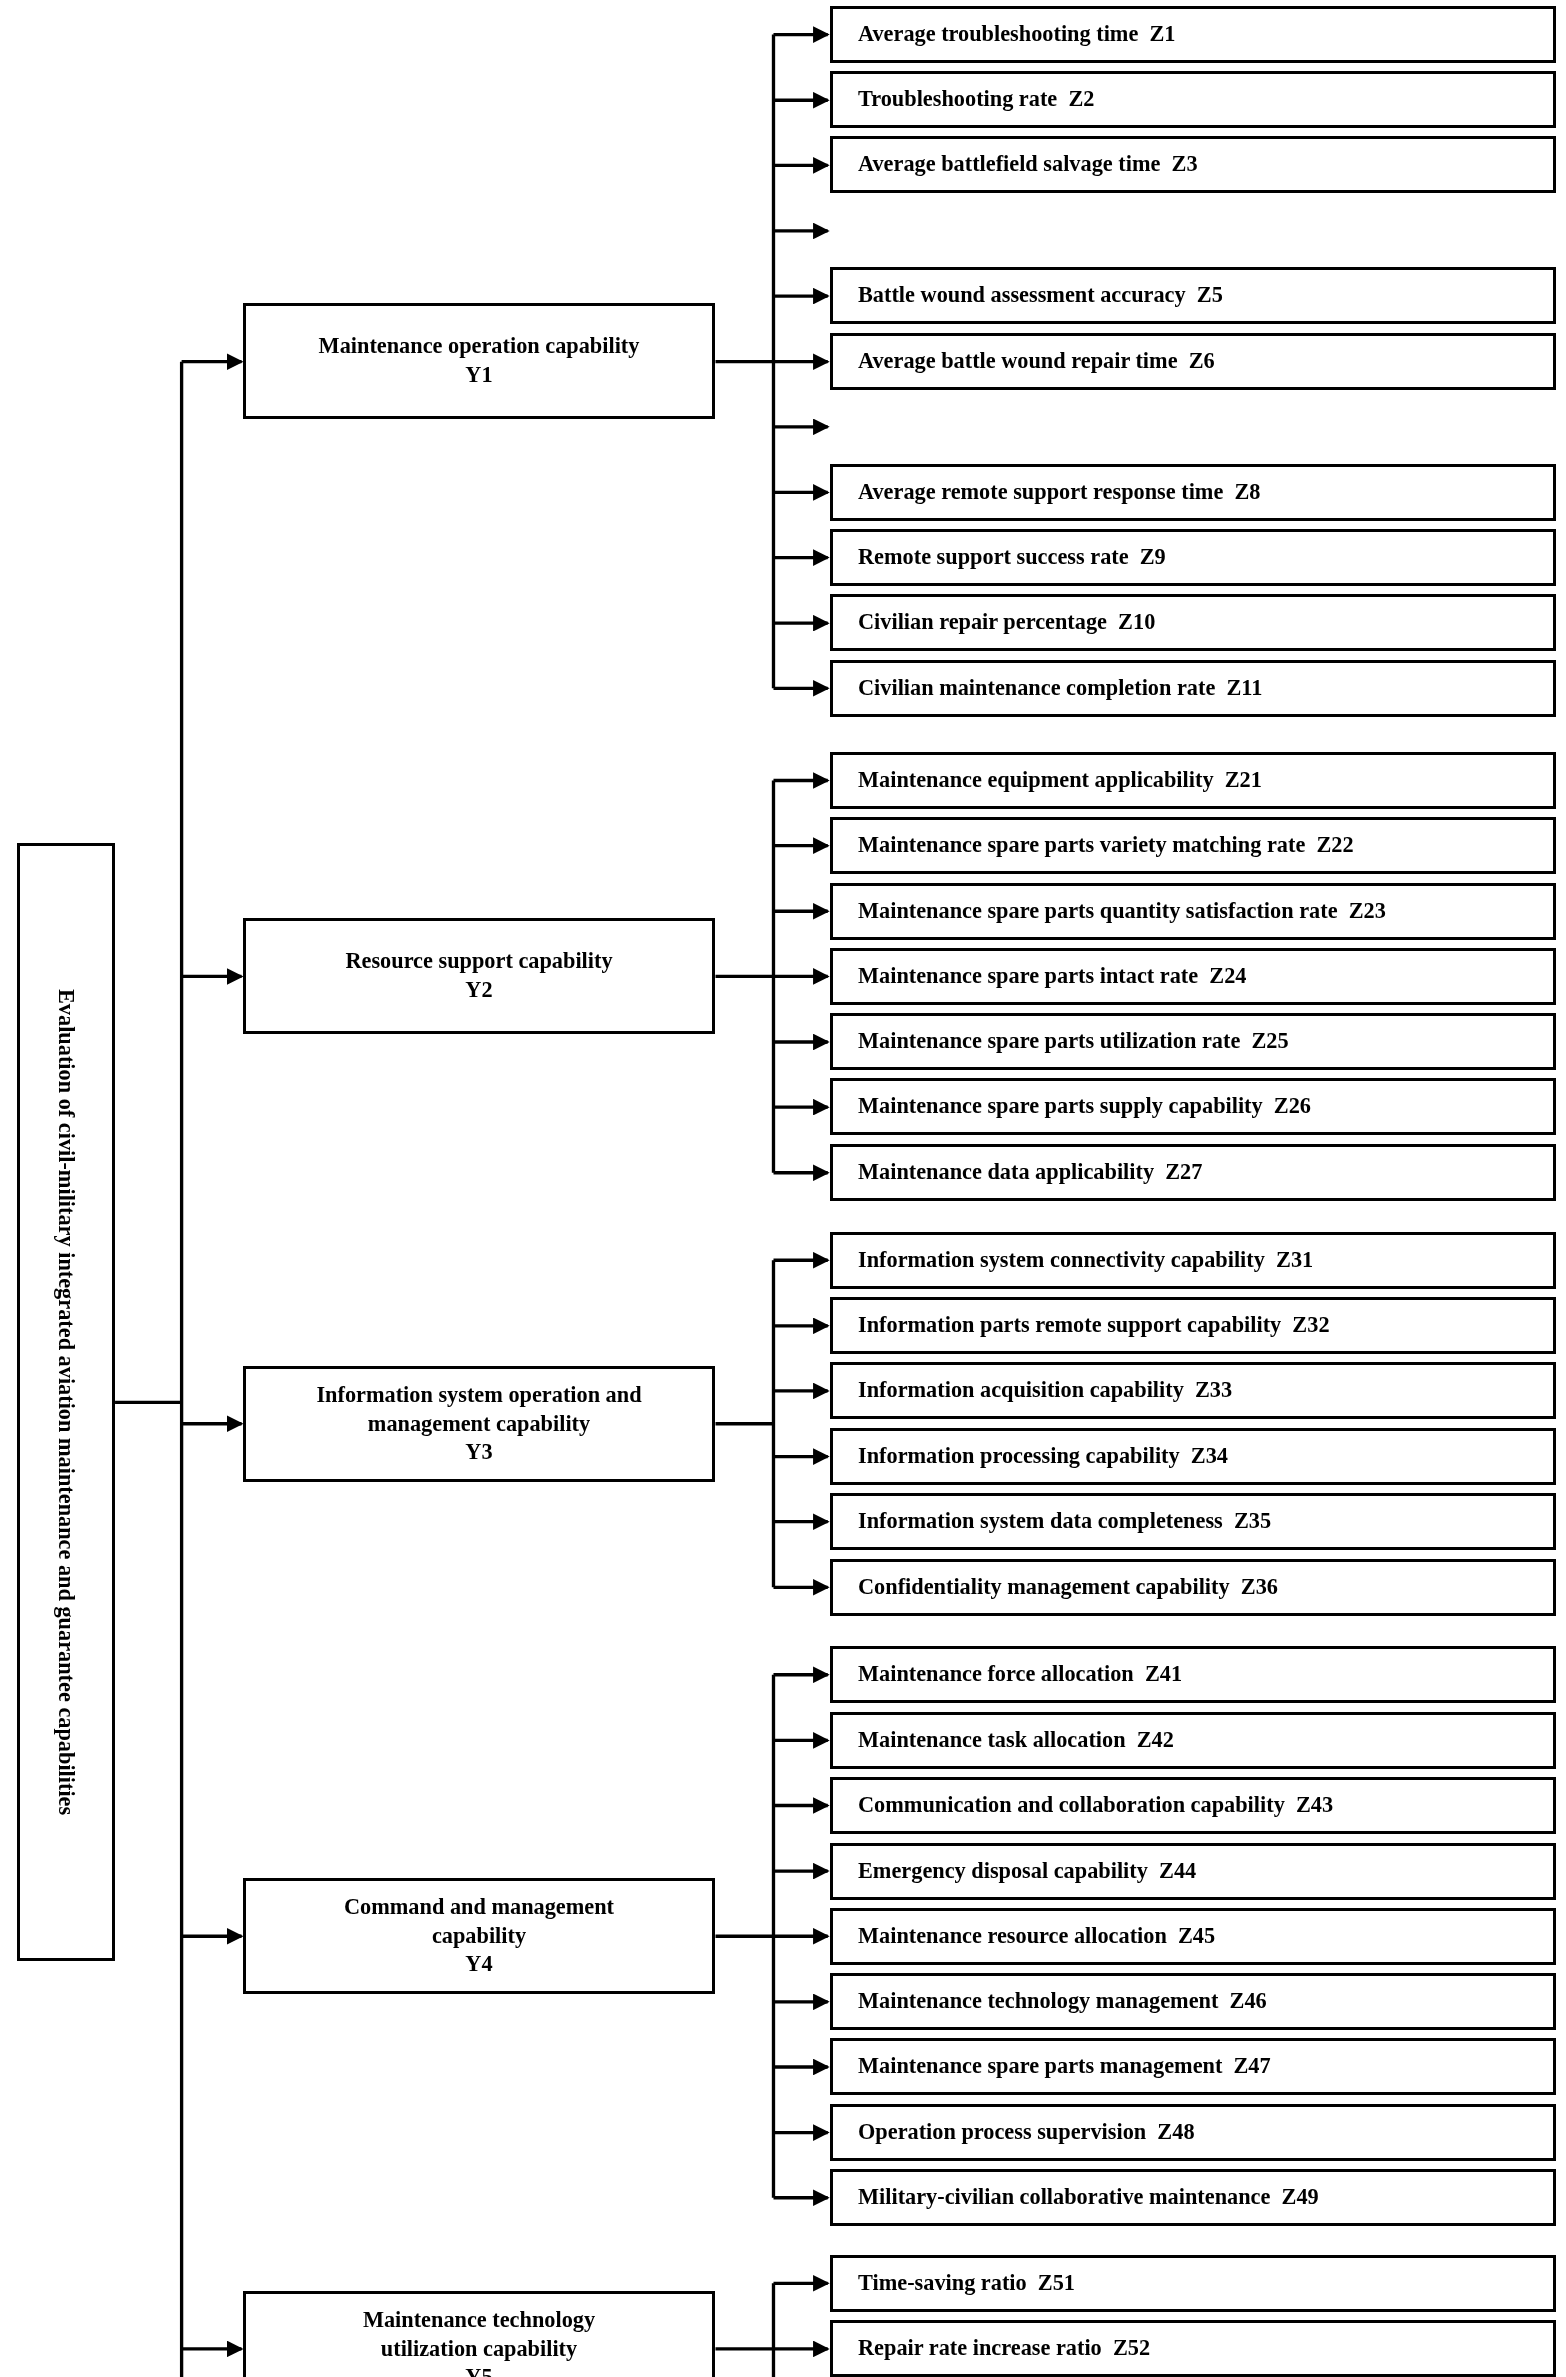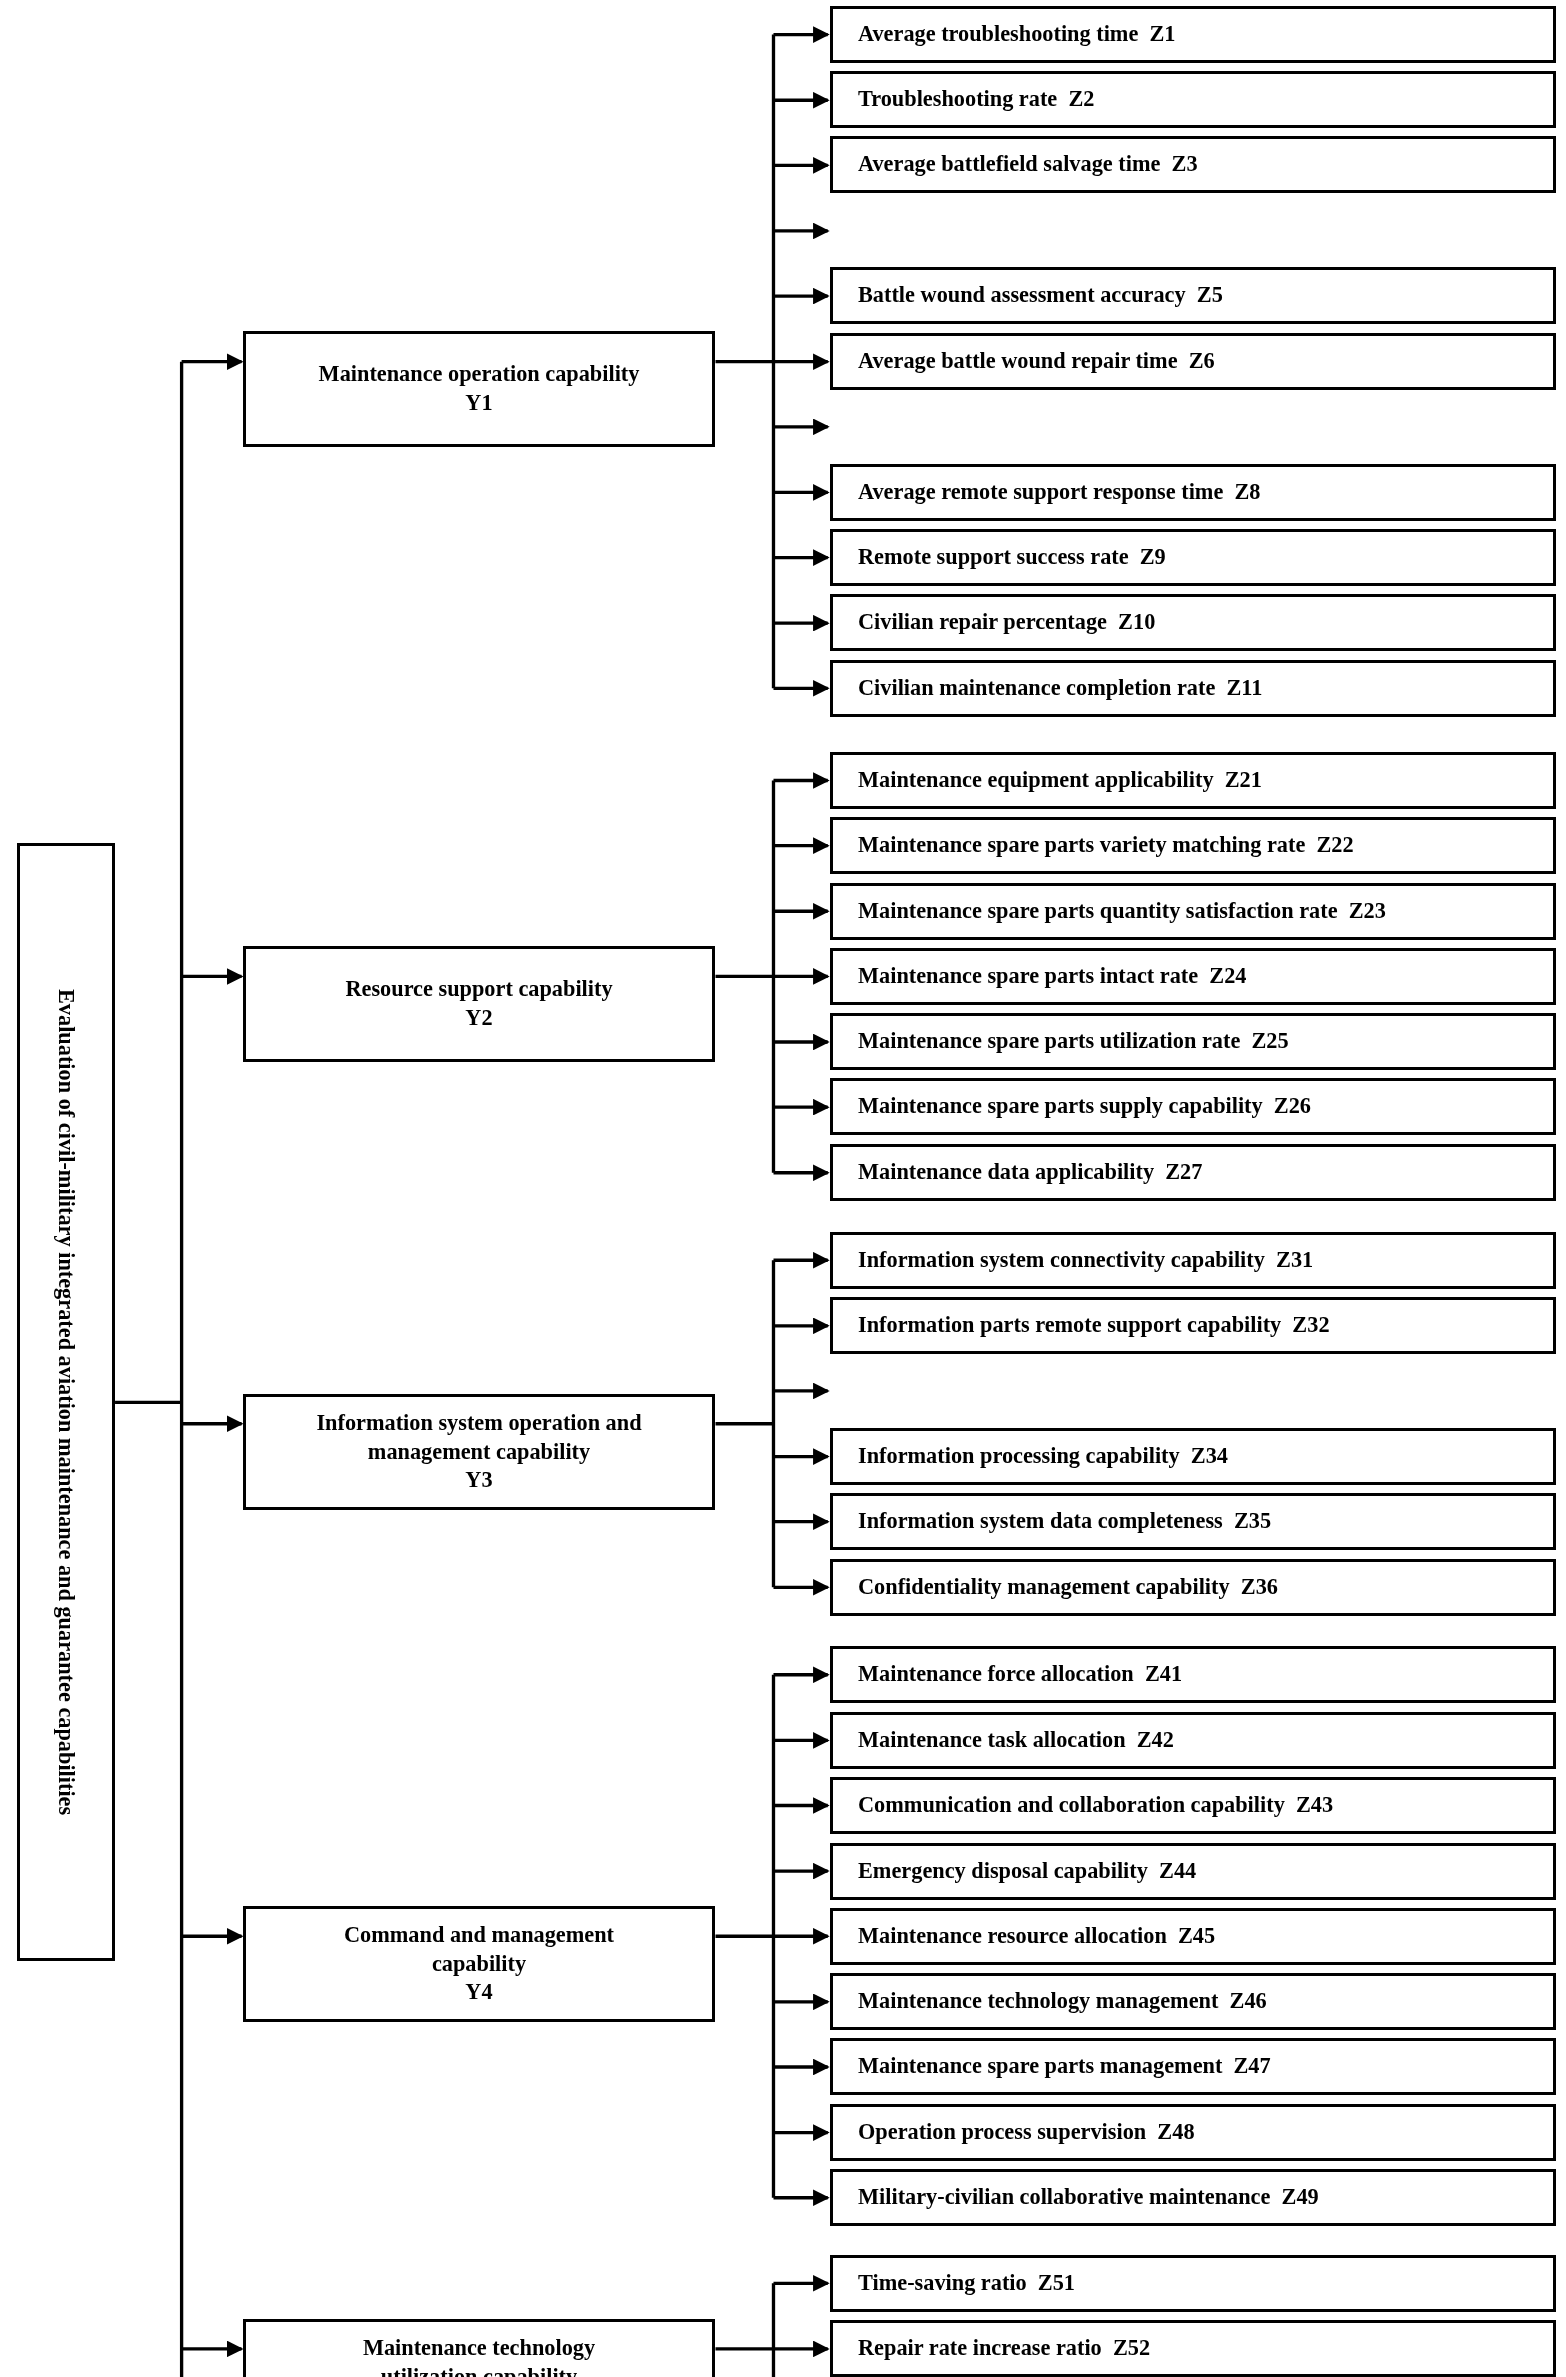--- a/index.html
+++ b/index.html
@@ -36,21 +36,20 @@
     border: 3.8px solid #000000;
     box-sizing: border-box;
     display: flex;
     align-items: center;
     justify-content: center;
     text-align: center;
     font-size: 22.3px;
     line-height: 1.3;
     white-space: pre-line;
     background: #ffffff;
-    margin-top: 28px;
   }
   .rootbox {
     position: absolute;
     left: 16.6px;
     top: 843px;
     width: 98px;
     height: 1118px;
     border: 3.3px solid #000000;
     box-sizing: border-box;
     display: flex;
@@ -182,20 +181,21 @@
   <div class="zbox" style="top:752px">Maintenance equipment applicability  Z21</div>
   <div class="zbox" style="top:817px">Maintenance spare parts variety matching rate  Z22</div>
   <div class="zbox" style="top:883px">Maintenance spare parts quantity satisfaction rate  Z23</div>
   <div class="zbox" style="top:948px">Maintenance spare parts intact rate  Z24</div>
   <div class="zbox" style="top:1013px">Maintenance spare parts utilization rate  Z25</div>
   <div class="zbox" style="top:1078px">Maintenance spare parts supply capability  Z26</div>
   <div class="zbox" style="top:1144px">Maintenance data applicability  Z27</div>
 
   <div class="zbox" style="top:1232px">Information system connectivity capability  Z31</div>
   <div class="zbox" style="top:1297px">Information parts remote support capability  Z32</div>
+  <div class="zbox" style="top:1362px">Information acquisition capability  Z33</div>
   <div class="zbox" style="top:1428px">Information processing capability  Z34</div>
   <div class="zbox" style="top:1493px">Information system data completeness  Z35</div>
   <div class="zbox" style="top:1559px">Confidentiality management capability  Z36</div>
 
   <div class="zbox" style="top:1646px">Maintenance force allocation  Z41</div>
   <div class="zbox" style="top:1712px">Maintenance task allocation  Z42</div>
   <div class="zbox" style="top:1777px">Communication and collaboration capability  Z43</div>
   <div class="zbox" style="top:1843px">Emergency disposal capability  Z44</div>
   <div class="zbox" style="top:1908px">Maintenance resource allocation  Z45</div>
   <div class="zbox" style="top:1973px">Maintenance technology management  Z46</div>

